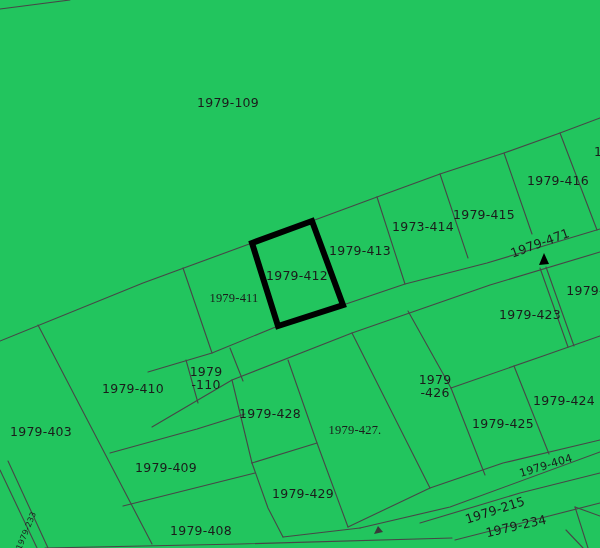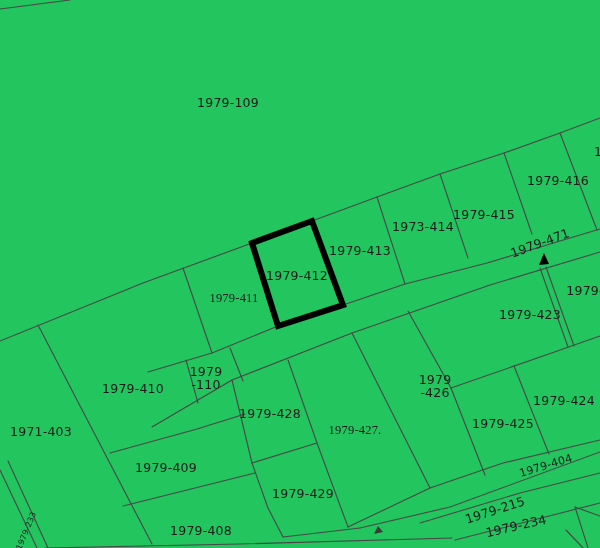--- a/index.html
+++ b/index.html
@@ -107,21 +107,21 @@
       <div class="map-label" style="left: 530px; top: 315px; transform: translate(-50%, -50%) rotate(0deg); color: rgb(27, 27, 27);">1979-423</div>
       <div class="map-label" style="left: 133px; top: 361px; transform: translate(-50%, -50%) rotate(0deg); color: rgb(27, 27, 27); margin-top: 28px;">1979-410</div>
       <div class="map-label" style="left: 206px; top: 378px; transform: translate(-50%, -50%) rotate(0deg); color: rgb(27, 27, 27);">1979
 -110</div>
       <div class="map-label" style="left: 435px; top: 386px; transform: translate(-50%, -50%) rotate(0deg); color: rgb(27, 27, 27);">1979
 -426</div>
       <div class="map-label" style="left: 564px; top: 401px; transform: translate(-50%, -50%) rotate(0deg); color: rgb(27, 27, 27);">1979-424</div>
       <div class="map-label" style="left: 270px; top: 414px; transform: translate(-50%, -50%) rotate(0deg); color: rgb(27, 27, 27); text-align: center;">1979-428</div>
       <div class="map-label" style="left: 503px; top: 424px; transform: translate(-50%, -50%) rotate(0deg); color: rgb(27, 27, 27);">1979-425</div>
       <div class="map-label" style="left: 355px; top: 431px; transform: translate(-50%, -50%) rotate(0deg); color: rgb(27, 27, 27); font-family: Liberation Serif, serif;">1979-427.</div>
-      <div class="map-label" style="left: 41px; top: 432px; transform: translate(-50%, -50%) rotate(0deg); color: rgb(27, 27, 27);">1971-403</div>
+      <div class="map-label" style="left: 41px; top: 432px; transform: translate(-50%, -50%) rotate(0deg); color: rgb(27, 27, 27);">1979-403</div>
       <div class="map-label" style="left: 546px; top: 466px; font-size: 11px; transform: translate(-50%, -50%) rotate(-17deg); color: rgb(27, 27, 27);">1979-404</div>
       <div class="map-label" style="left: 166px; top: 468px; transform: translate(-50%, -50%) rotate(0deg); color: rgb(27, 27, 27);">1979-409</div>
       <div class="map-label" style="left: 303px; top: 494px; transform: translate(-50%, -50%) rotate(0deg); color: rgb(27, 27, 27);">1979-429</div>
       <div class="map-label" style="left: 495px; top: 510px; transform: translate(-50%, -50%) rotate(-18deg); color: rgb(27, 27, 27);">1979-215</div>
       <div class="map-label" style="left: 516px; top: 526px; transform: translate(-50%, -50%) rotate(-13deg); color: rgb(27, 27, 27);">1979-234</div>
       <div class="map-label" style="left: 201px; top: 531px; transform: translate(-50%, -50%) rotate(0deg); color: rgb(27, 27, 27);">1979-408</div>
       <div class="map-label" style="left: 27px; top: 531px; font-size: 8px; transform: translate(-50%, -50%) rotate(-68deg); color: rgb(27, 27, 27);">1979-233</div>
     </div>
 </div>
 

